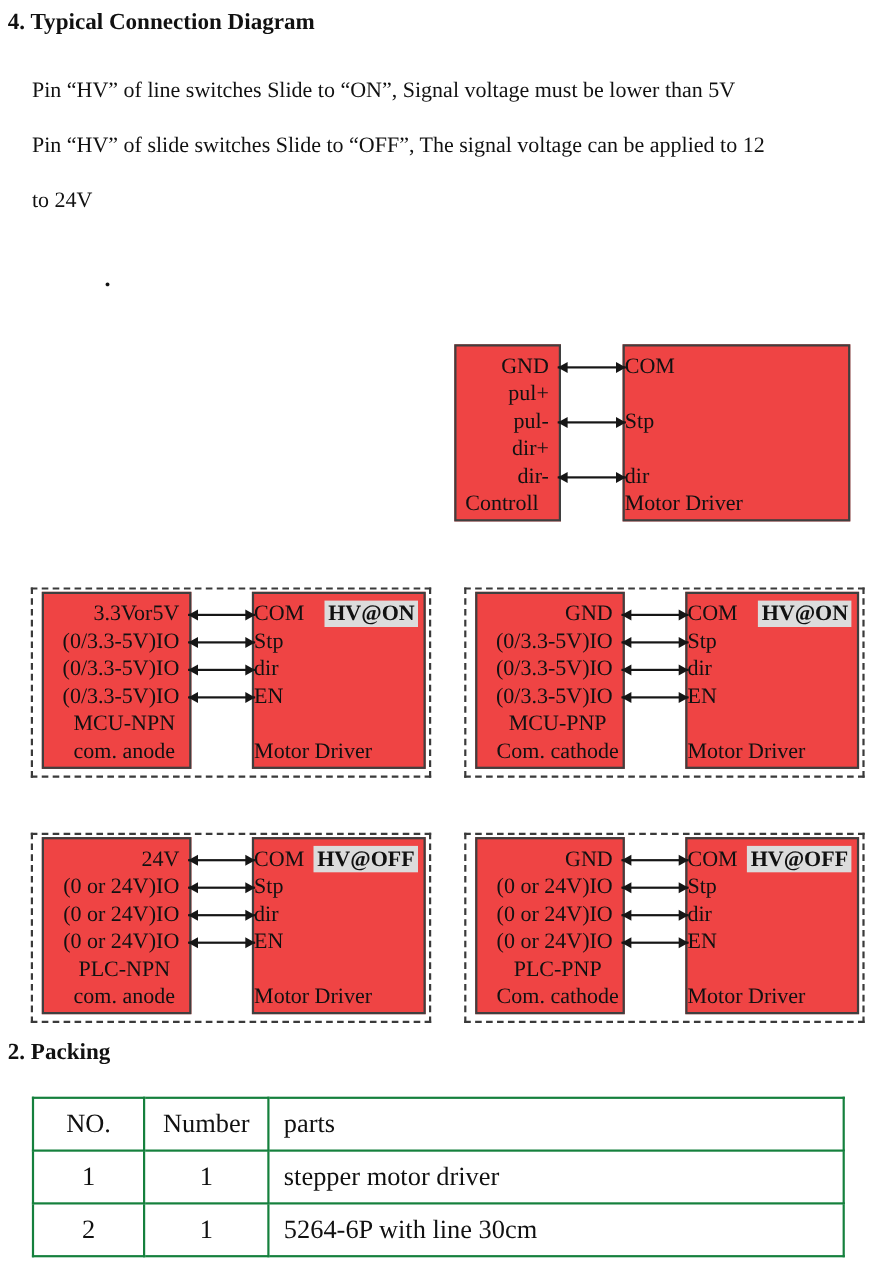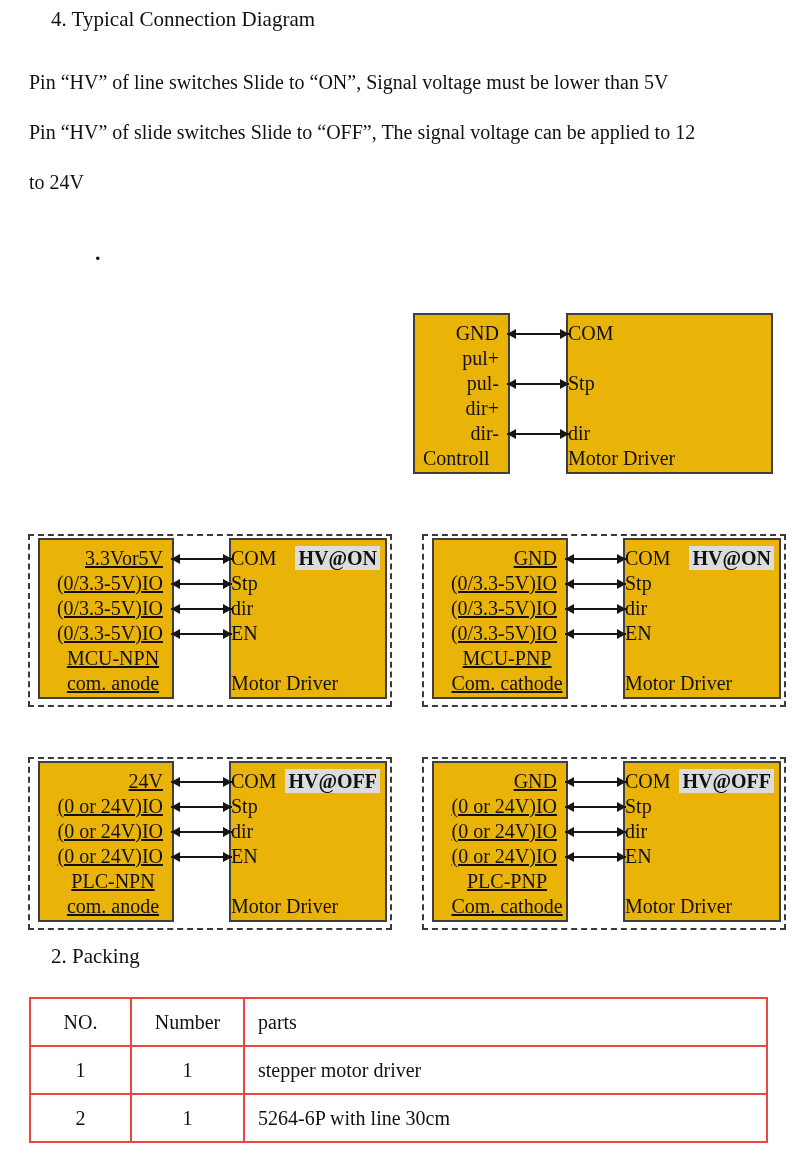--- a/index.html
+++ b/index.html
@@ -4,29 +4,29 @@
 <style>
   html,body { margin:0; padding:0; }
   body {
     width:800px; height:1159px; background:#ffffff;
     font-family:"Liberation Serif", serif; color:#111111;
     position:relative; overflow:hidden;
   }
   .abs { position:absolute; }
 
   
-  .h-sec { font-size:21px; font-weight:normal; white-space:nowrap;margin-left:44px; }
+  .h-sec { font-size:21px; font-weight:bold; white-space:nowrap; }
   .paras p { margin:0; height:50px; line-height:50px; font-size:20px; white-space:nowrap; }
   .stray-dot { font-size:22px; font-weight:bold; line-height:22px; }
 
   
   .diagram { display:flex; align-items:flex-start; }
   .sbox {
     border:2px solid #3f3f3f; box-sizing:border-box;
-    height:161px; padding:6px 0 0 0; background:#eab308;
+    height:161px; padding:6px 0 0 0; background:#ef4444;
   }
   .row { height:25px; line-height:25px; font-size:20px; white-space:nowrap; }
   .lbox .pin   { text-align:right; padding-right:9px; }
   .lbox .lname { text-align:left;  padding-left:8px; }
   .lbox .cname { text-align:center;margin-left:14px; }
   .rbox .row   { }
   .gap { box-sizing:border-box; padding-top:8px; align-self:stretch; }
   .gap .row { position:relative; }
   .arrow {
     position:absolute; left:-3px; right:-3px; top:50%; margin-top:-1px;
@@ -39,36 +39,36 @@
   }
   .arrow::after {
     content:""; position:absolute; right:0; top:-4px; width:0; height:0;
     border-top:5px solid transparent; border-bottom:5px solid transparent;
     border-left:9px solid #161616;
   }
   .ddiag {
     position:absolute; width:364px; height:173px; box-sizing:border-box;
     border:2px dashed #3a3a3a; padding:2px 3px 0 8px;
   }
-  .ddiag .lbox { width:136px;text-decoration:underline; }
+  .ddiag .lbox { width:136px; }
   .ddiag .gap  { width:55px; }
   .ddiag .rbox { width:158px; }
   .top-diagram .lbox { width:97px; }
   .top-diagram .gap  { width:56px; }
   .top-diagram .rbox { width:207px; }
   .hvrow { display:flex; padding-right:5px; }
   .hvtag {
     margin-left:auto; font-weight:bold; background:#dcdcdc;
     padding:0 3px; line-height:24px; height:24px;
   }
 
   
   table.packing { border-collapse:collapse; table-layout:fixed; width:739px; }
   table.packing td {
-    border:2px solid #ef4444; height:46px; font-size:20px;
+    border:2px solid #15803d; height:46px; font-size:24px;
     text-align:center; padding:0; background:#fff;
   }
   table.packing td.partcell { text-align:left; padding-left:13px; }
 </style>
 </head>
 <body>
 
 <div class="abs h-sec" style="left:7px; top:7px;">4. Typical Connection Diagram</div>
 
 <div class="abs paras" style="left:29px; top:57px;">

